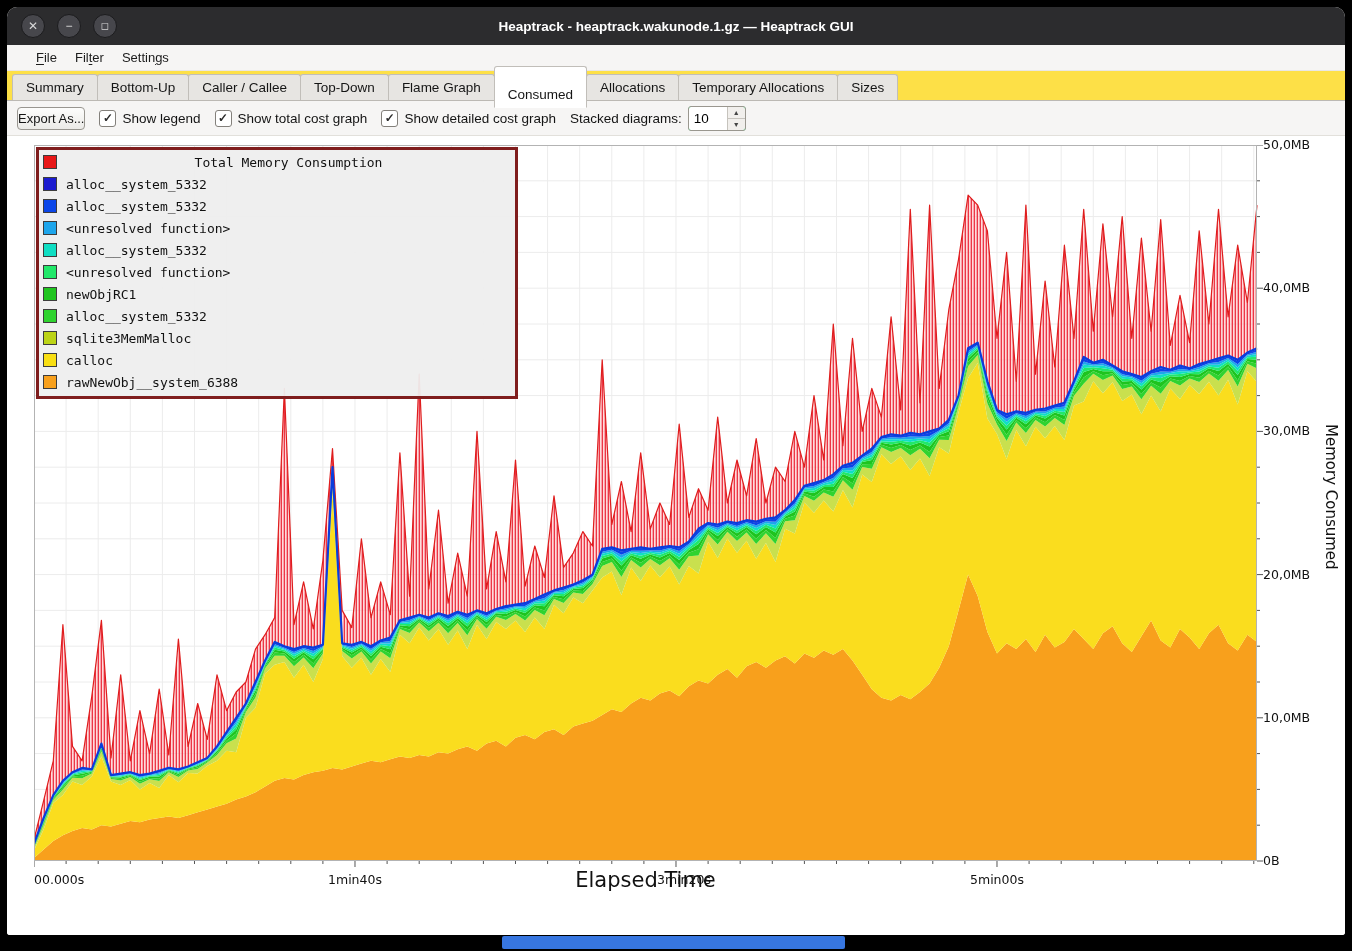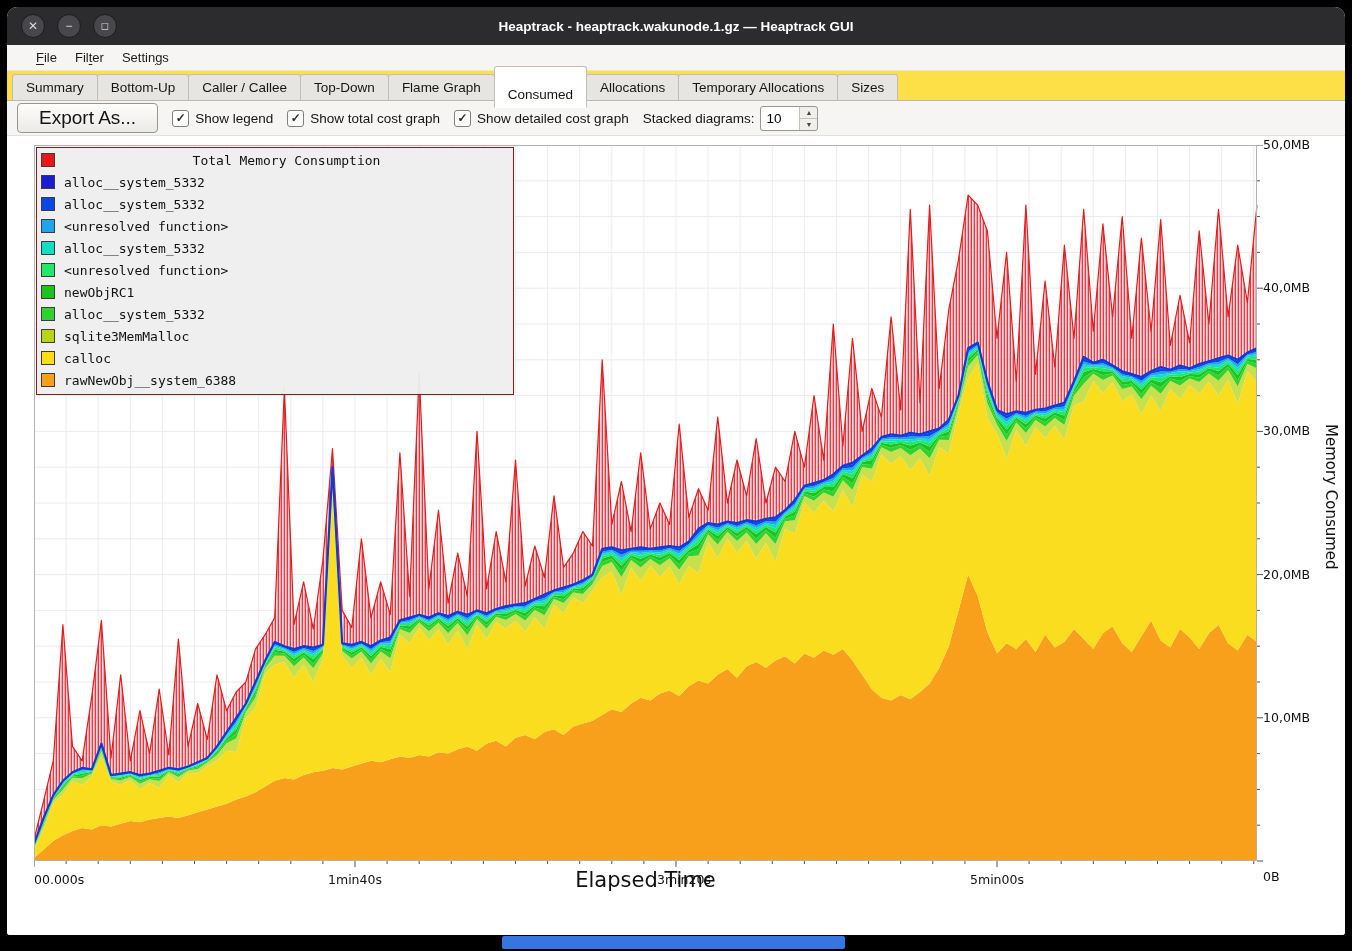--- a/index.html
+++ b/index.html
@@ -20,36 +20,36 @@
   .menu-item u{text-underline-offset:2px;}
   
   .tabbar{height:29px;background:#fde047;display:flex;align-items:center;padding-left:5px;
           border-bottom:1px solid #bcb9b4;flex:0 0 auto;}
   .tab{padding:5px 13px;font-size:13.5px;background:#e7e5e2;border:1px solid #c1beb9;border-bottom:none;
        margin-right:-1px;border-radius:3px 3px 0 0;color:#151515;position:relative;bottom:-1px;}
   .tab.active{background:#fff;z-index:3;padding-top:20px;border-bottom:1px solid #fff;}
   
   .toolbar{height:34px;background:#f6f5f4;display:flex;align-items:center;gap:14px;padding:0 10px;
            border-bottom:1px solid #e2e0db;font-size:13.5px;color:#141414;flex:0 0 auto;}
-  .export-btn{font-family:inherit;font-size:19px;color:#141414;padding:3px 21px;border:1px solid #999690;
+  .export-btn{font-family:inherit;font-size:13px;color:#141414;padding:3px 0;border:1px solid #999690;
               border-radius:4px;background:linear-gradient(#fdfdfc,#ebeae7);}
   .checkbox{display:flex;align-items:center;gap:6px;}
   .box{width:15px;height:15px;background:#fff;border:1px solid #83807b;border-radius:3px;display:flex;
        align-items:center;justify-content:center;font-size:12px;font-weight:bold;color:#2a2a2a;line-height:1;}
   .stacked{display:flex;align-items:center;gap:6px;}
   .spin{display:flex;border:1px solid #9a978f;border-radius:3px;background:#22c55e;height:23px;overflow:hidden;}
   .spin input{width:28px;border:none;outline:none;font-size:13.5px;font-family:inherit;padding:0 5px;}
   .spin .arrows{width:17px;display:flex;flex-direction:column;border-left:1px solid #c6c3bd;background:#f1efec;}
   .spin .arrows div{flex:1;display:flex;align-items:center;justify-content:center;font-size:7px;color:#444;}
   .spin .arrows div:first-child{border-bottom:1px solid #c6c3bd;}
   
   .chartwrap{position:relative;flex:1;background:#fff;font-family:"DejaVu Sans",sans-serif;color:#111;}
   #plot{position:absolute;left:27px;top:9px;}
   .legend{position:absolute;left:29px;top:11px;width:468px;background:rgba(238,238,238,0.95);
-          border:1px solid #7f1d1d;font-family:"DejaVu Sans Mono",monospace;font-size:13px;
+          border:3px solid #7f1d1d;font-family:"DejaVu Sans Mono",monospace;font-size:13px;
           padding:1px 4px 3px 4px;color:#111;}
   .lrow{display:flex;align-items:center;gap:9px;height:22px;}
   .sw{width:14px;height:14px;border:1px solid #3c3c3c;flex:0 0 auto;box-sizing:border-box;}
   .ltitle{flex:1;text-align:center;}
   .ytick{position:absolute;left:1256px;font-size:12.5px;white-space:nowrap;}
   .xtick{position:absolute;top:736px;font-size:12.5px;white-space:nowrap;}
   .xlabel{position:absolute;top:732px;left:27px;width:1223px;text-align:center;font-size:21px;}
   .ylabel{position:absolute;right:5px;top:288px;writing-mode:vertical-rl;font-size:15px;}
   
   .bottom-accent{position:absolute;left:502px;top:936px;width:343px;height:13px;background:#3776e0;border-radius:2px;}
@@ -299,21 +299,21 @@
         <div class="lrow">
           <span class="sw" style="background: rgb(248, 160, 28);"></span>
           <span>rawNewObj__system_6388</span>
         </div>
       </div>
     <div id="ticks">
         <span class="xtick" style="left: 27px;">00.000s</span>
         <span class="xtick" style="left: 347.997px; transform: translateX(-50%);">1min40s</span>
         <span class="xtick" style="left: 668.995px; transform: translateX(-50%); margin-left: 8px;">3min20s</span>
         <span class="xtick" style="left: 989.992px; transform: translateX(-50%); text-align: center;">5min00s</span>
-        <span class="ytick" style="top: 717px; margin-top: 16px;">0B</span>
+        <span class="ytick" style="top: 717px;">0B</span>
         <span class="ytick" style="top: 573.8px;">10,0MB</span>
         <span class="ytick" style="top: 430.6px;">20,0MB</span>
         <span class="ytick" style="top: 287.4px;">30,0MB</span>
         <span class="ytick" style="top: 144.2px;">40,0MB</span>
         <span class="ytick" style="top: 1px;">50,0MB</span>
       </div>
     <div class="xlabel">Elapsed Time</div>
     <div class="ylabel">Memory Consumed</div>
   </div>
 </div>

